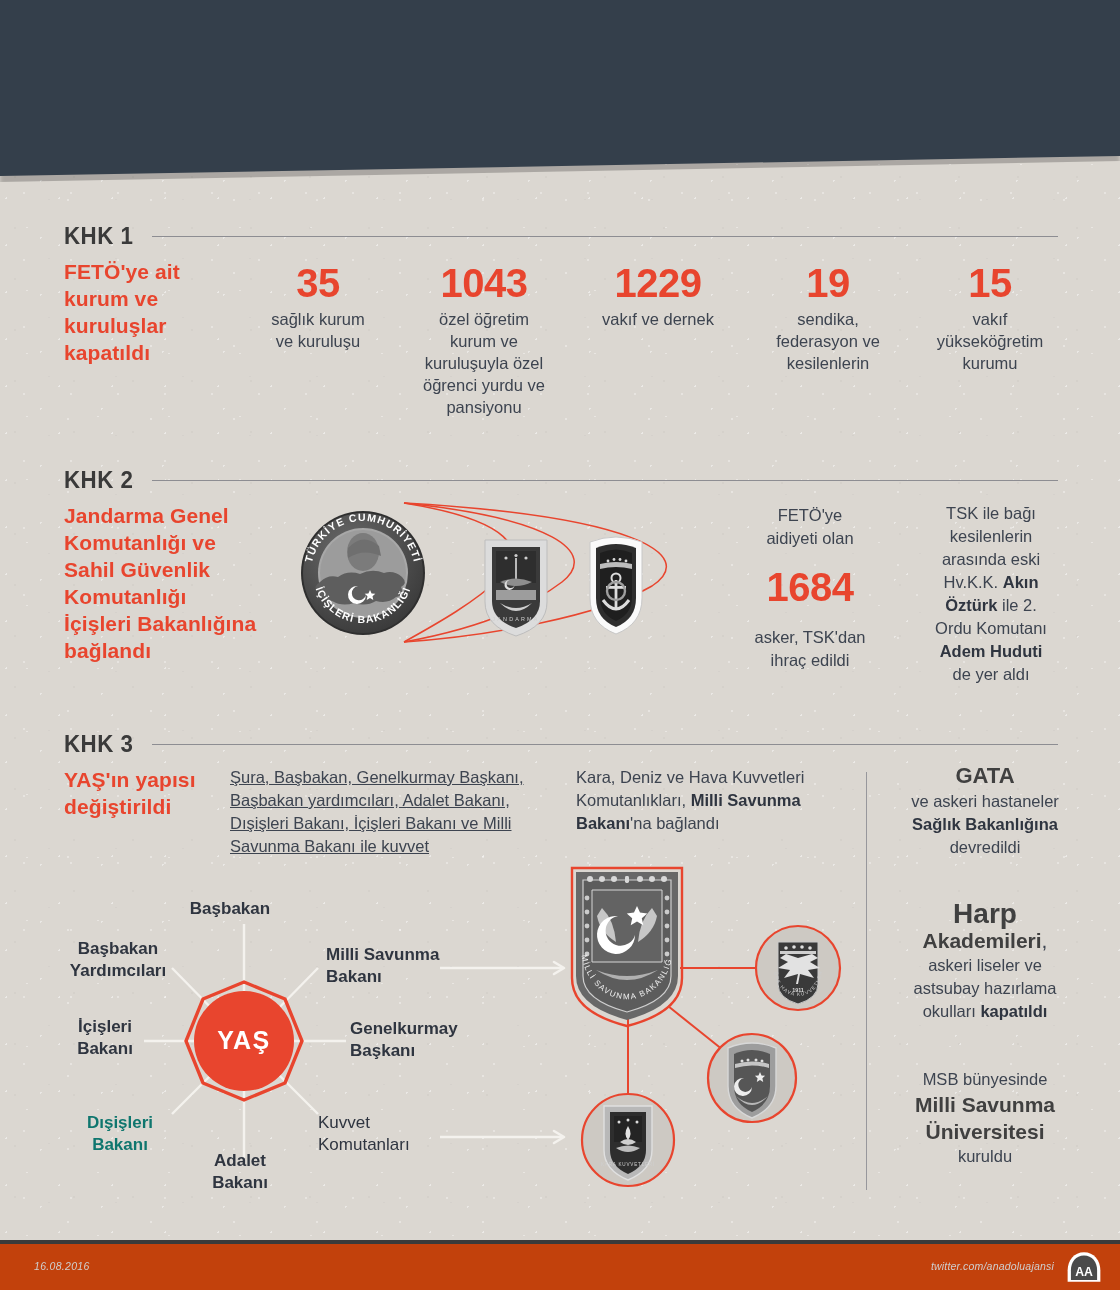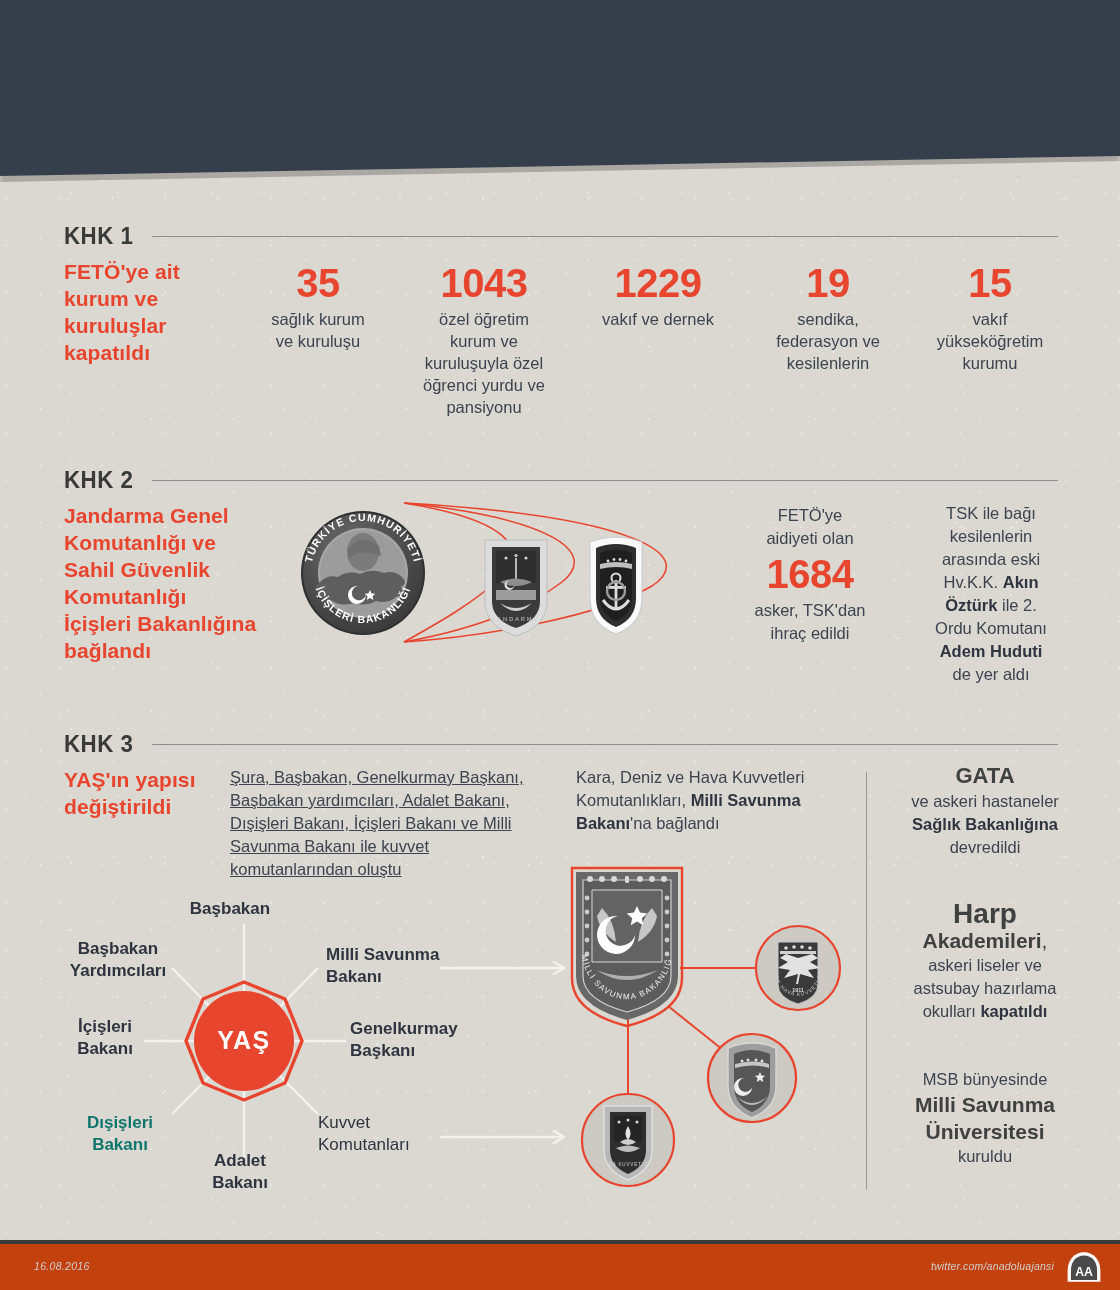--- a/index.html
+++ b/index.html
@@ -322,22 +322,22 @@
       <rect x="314.6" y="90" width="2.8" height="30" fill="#dcdcdc"></rect>
       <rect x="306" y="96" width="20" height="2.8" fill="#dcdcdc"></rect>
       <path d="M303 110 q13 18 26 0" fill="none" stroke="#dcdcdc" stroke-width="3"></path>
       <circle cx="316" cy="101" r="9" fill="none" stroke="#9e9e9e" stroke-width="2.4"></circle>
     </g>
   </svg>
 
   <div class="body-txt center" style="left:716px; top:504px; width:188px;">
     <div>FETÖ'ye</div>
     <div>aidiyeti olan</div>
-    <div class="big-num" style="margin-top:1px;">1684</div>
-    <div style="margin-top:2px;">asker, TSK'dan</div>
+    <div class="big-num" style="margin-top:14px;">1684</div>
+    <div style="margin-top:16px;">asker, TSK'dan</div>
     <div>ihraç edildi</div>
   </div>
 
   <div class="body-txt center" style="left:910px; top:502px; width:162px;">
     <div>TSK ile bağı</div>
     <div>kesilenlerin</div>
     <div>arasında eski</div>
     <div><span>Hv.K.K. </span><b>Akın</b></div>
     <div><b>Öztürk</b><span> ile 2.</span></div>
     <div>Ordu Komutanı</div>
@@ -351,21 +351,20 @@
   <div class="sec-head-red" style="left:64px; top:766px; width:180px;">
     <div>YAŞ'ın yapısı</div>
     <div>değiştirildi</div>
   </div>
 
   <div class="body-txt" style="left:230px; top:766px; width:340px;text-decoration:underline;">
     <div>Şura, Başbakan, Genelkurmay Başkanı,</div>
     <div>Başbakan yardımcıları, Adalet Bakanı,</div>
     <div>Dışişleri Bakanı, İçişleri Bakanı ve Milli</div>
     <div>Savunma Bakanı ile kuvvet</div>
-    <div>komutanlarından oluştu</div>
   </div>
 
   <div class="body-txt" style="left:576px; top:766px; width:270px;">
     <div>Kara, Deniz ve Hava Kuvvetleri</div>
     <div><span>Komutanlıkları, </span><b>Milli Savunma</b></div>
     <div><b>Bakanı</b><span>'na bağlandı</span></div>
   </div>
 
   <div id="vdiv"></div>
 

